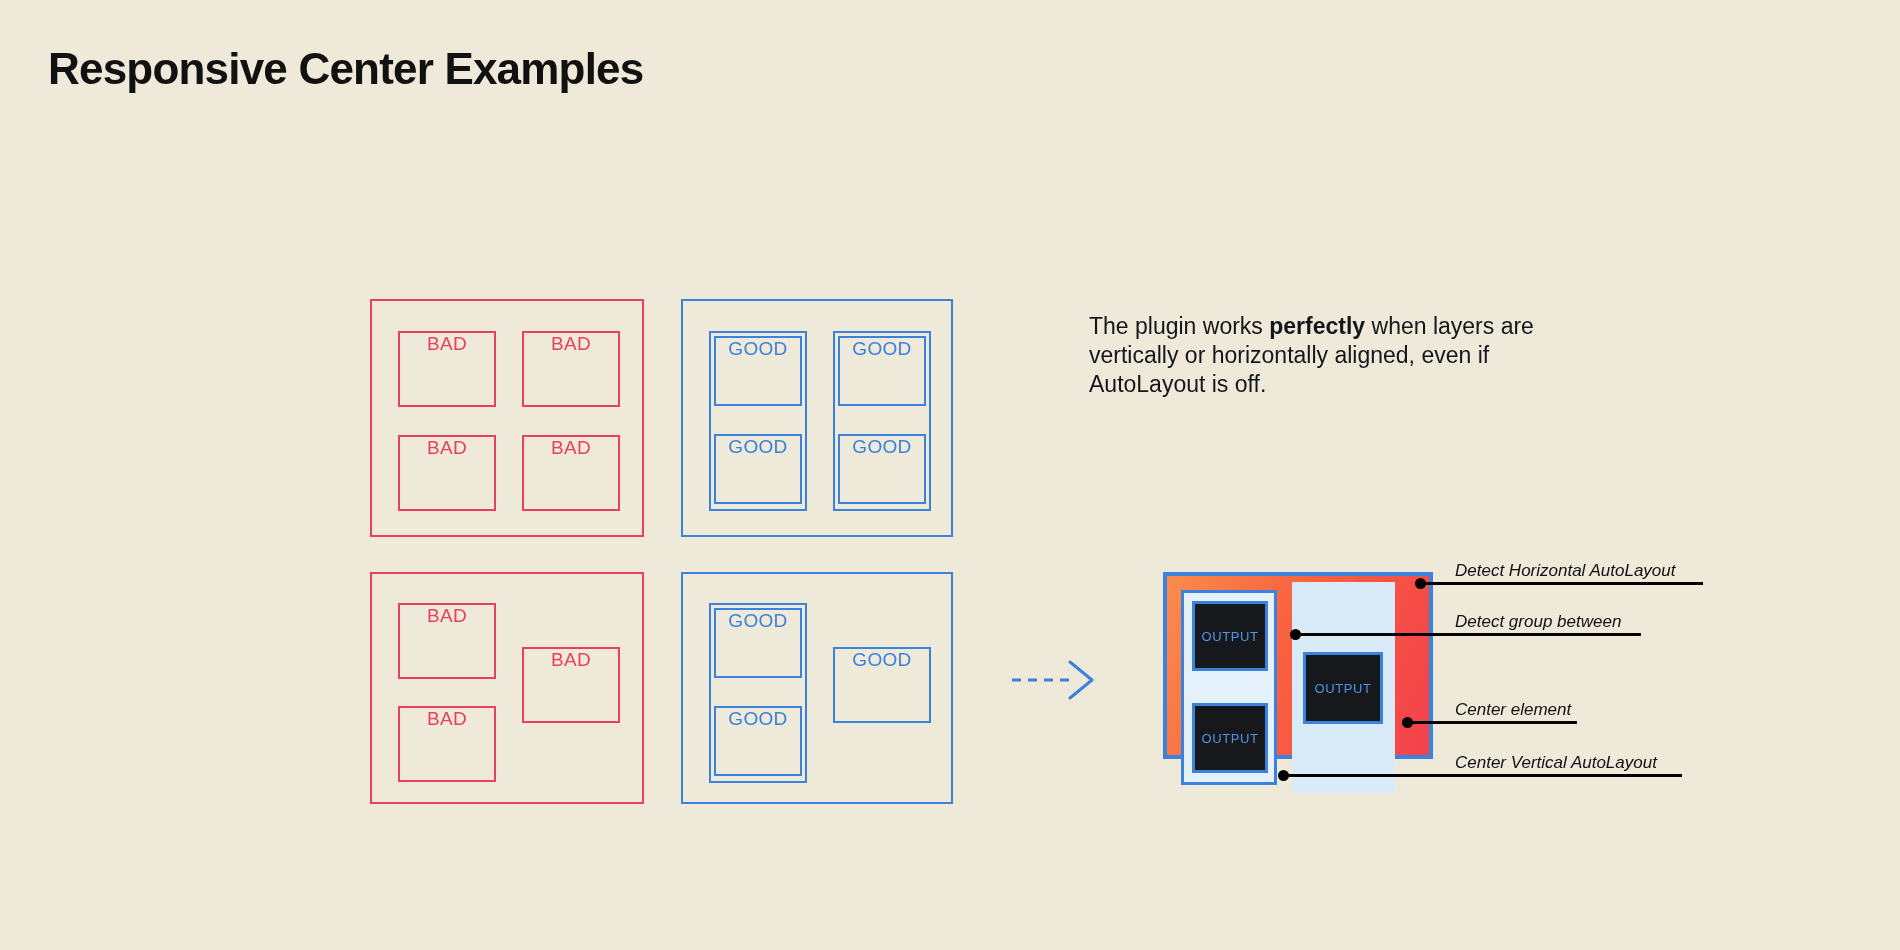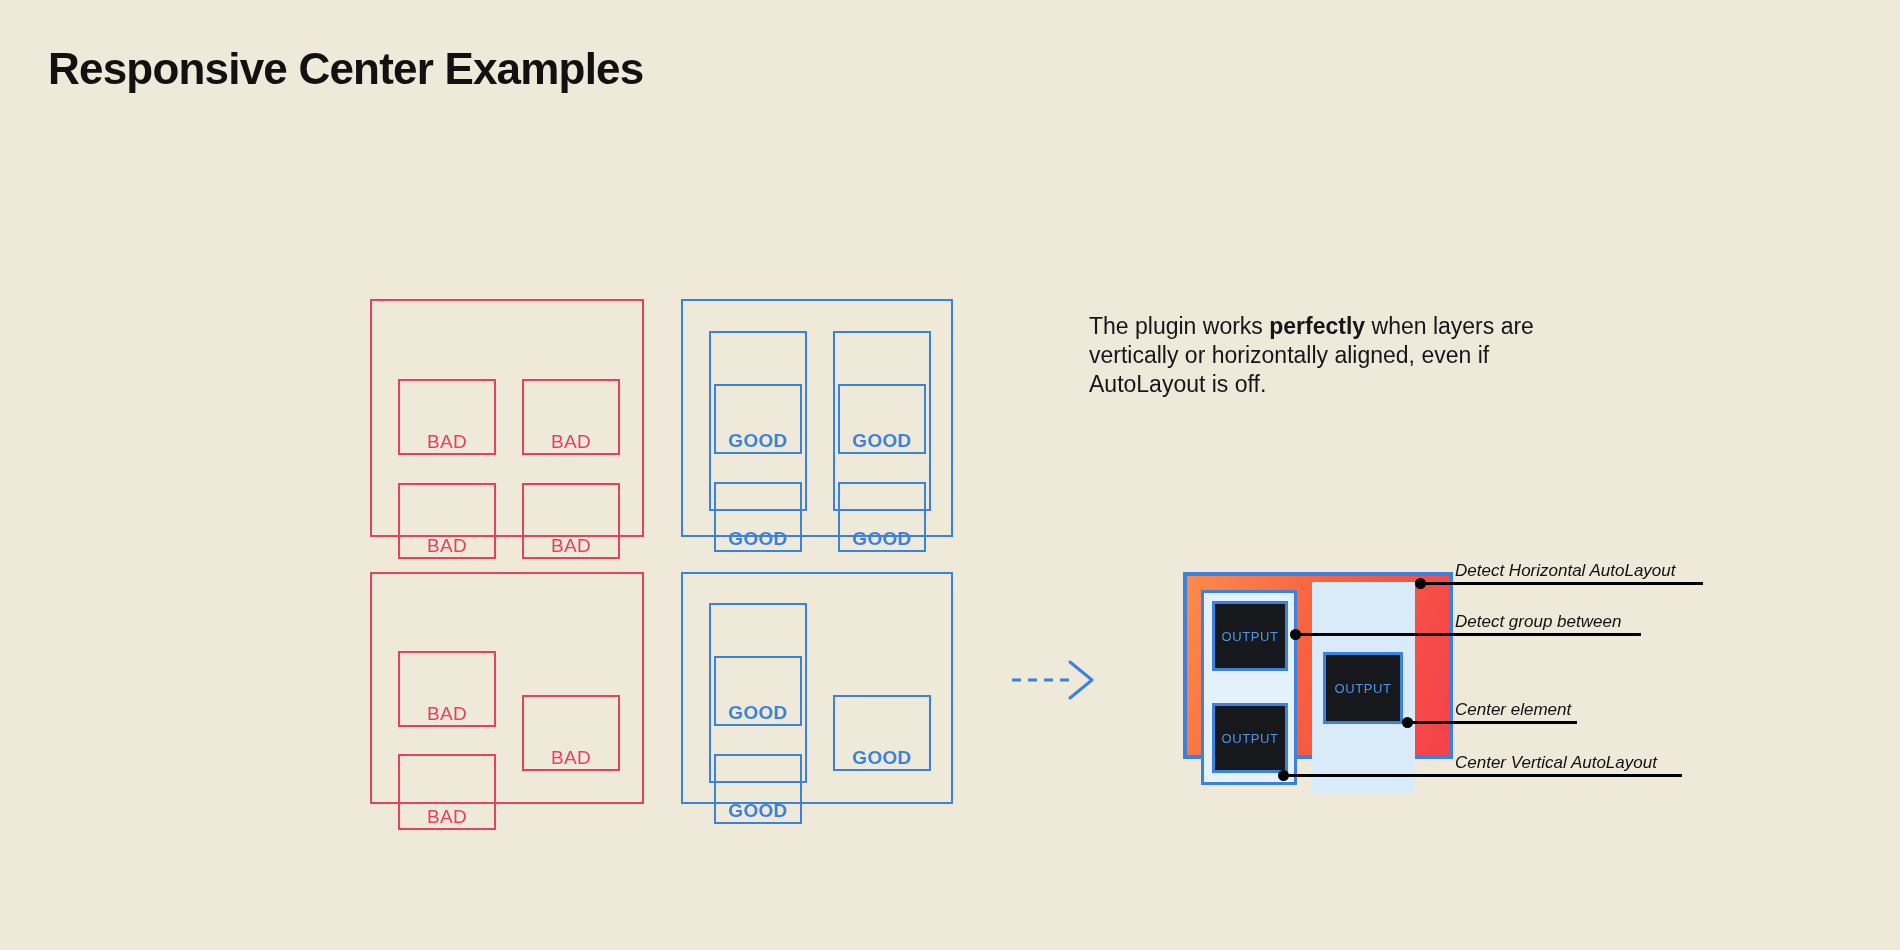--- a/index.html
+++ b/index.html
@@ -25,33 +25,32 @@
     color: #111111;
     white-space: nowrap;
   }
 
   
   .example-panel {
     position: absolute;
     box-sizing: border-box;
     border: 2px solid #E8415F;
   }
-  .example-panel.good { border-color: #3B82DC; font-weight: bold; }
+  .example-panel.good { border-color: #3B82DC; }
 
   .cell {
     position: absolute;
     box-sizing: border-box;
     border: 2px solid #E8415F;
     display: flex;
-    align-items: flex-end;
+    align-items: flex-start;
     justify-content: center;
     font-size: 19px;
     color: #E8415F;
     letter-spacing: 0.3px;
-    margin-top: 48px;
   }
   .cell.good {
     border-color: #3B82DC;
     color: #3B82DC;
   }
 
   
   .group-wrap {
     position: absolute;
     box-sizing: border-box;
@@ -84,21 +83,20 @@
   
   #mockup {
     position: absolute;
     left: 1163px;
     top: 572px;
     width: 270px;
     height: 187px;
     box-sizing: border-box;
     border: 4px solid #3B82DC;
     background: linear-gradient(110deg, #FB8B4C 0%, #F9603F 45%, #F4414C 100%);
-    margin-left: 20px;
   }
   .inner-panel {
     position: absolute;
     box-sizing: border-box;
     background: #D7E8F7;
   }
   #panel-left {
     left: 14px; top: 14px; width: 96px; height: 195px;
     border: 3px solid #3B82DC;
     background: #E4F0FA;

